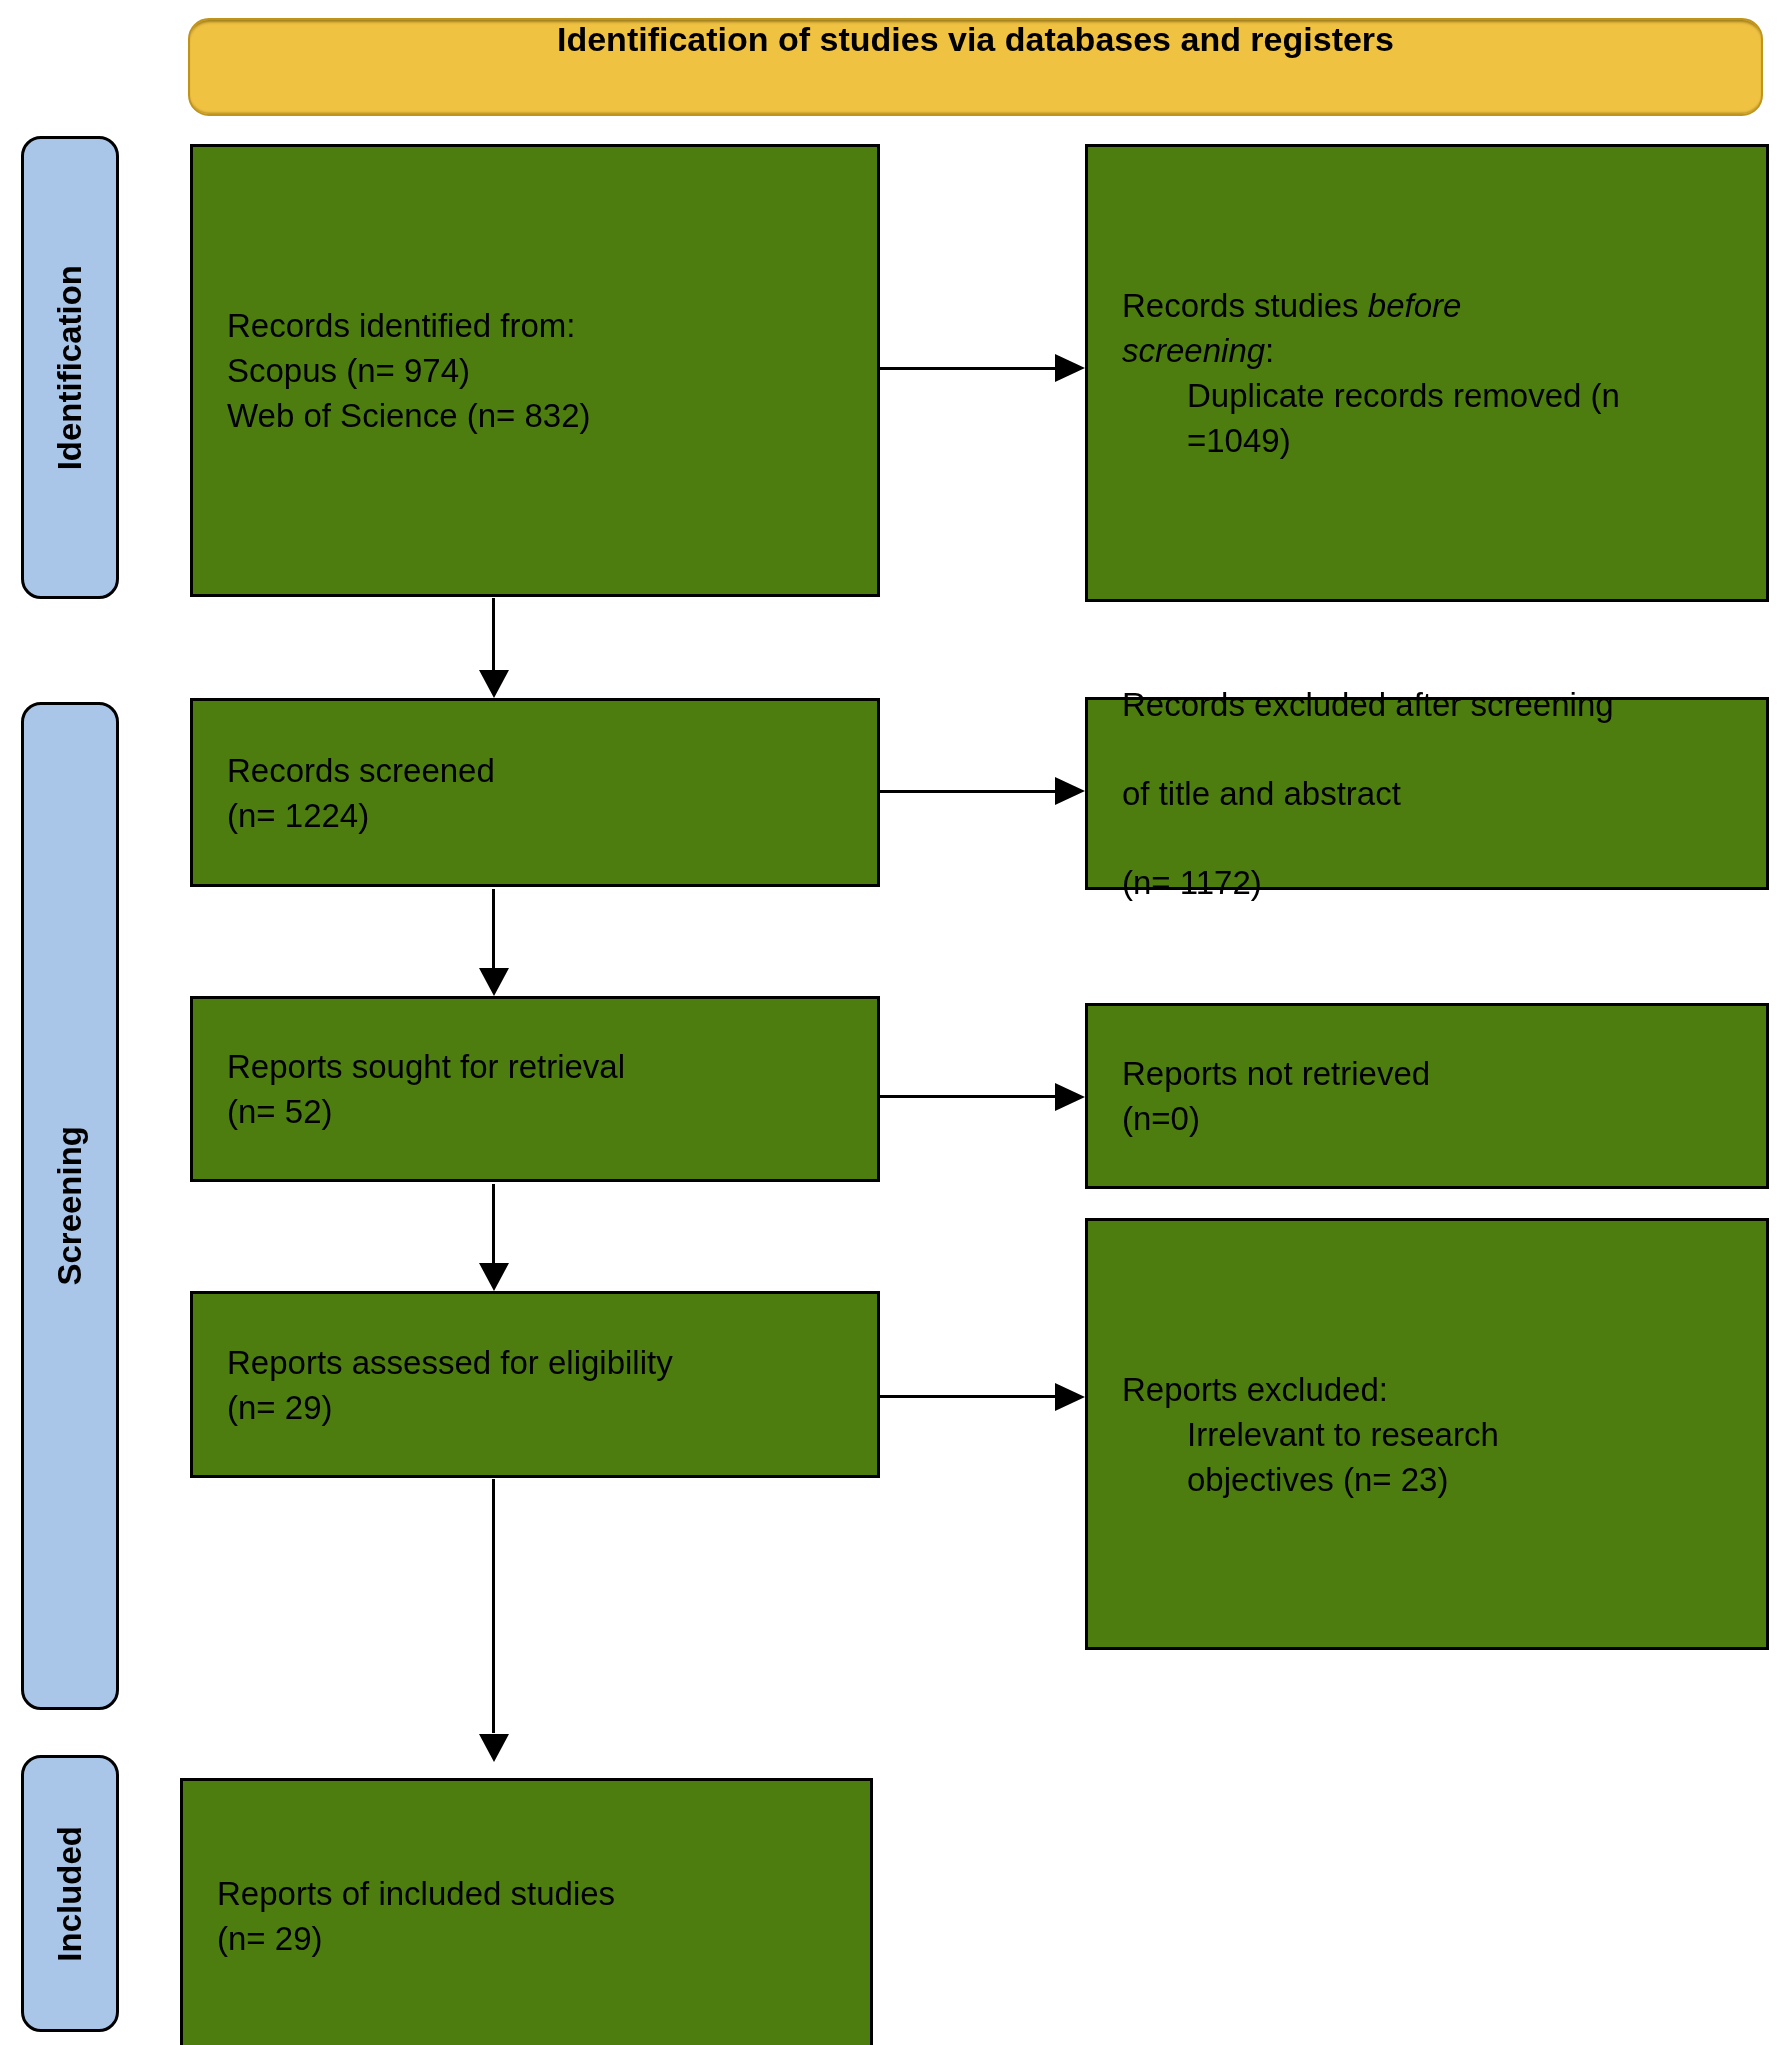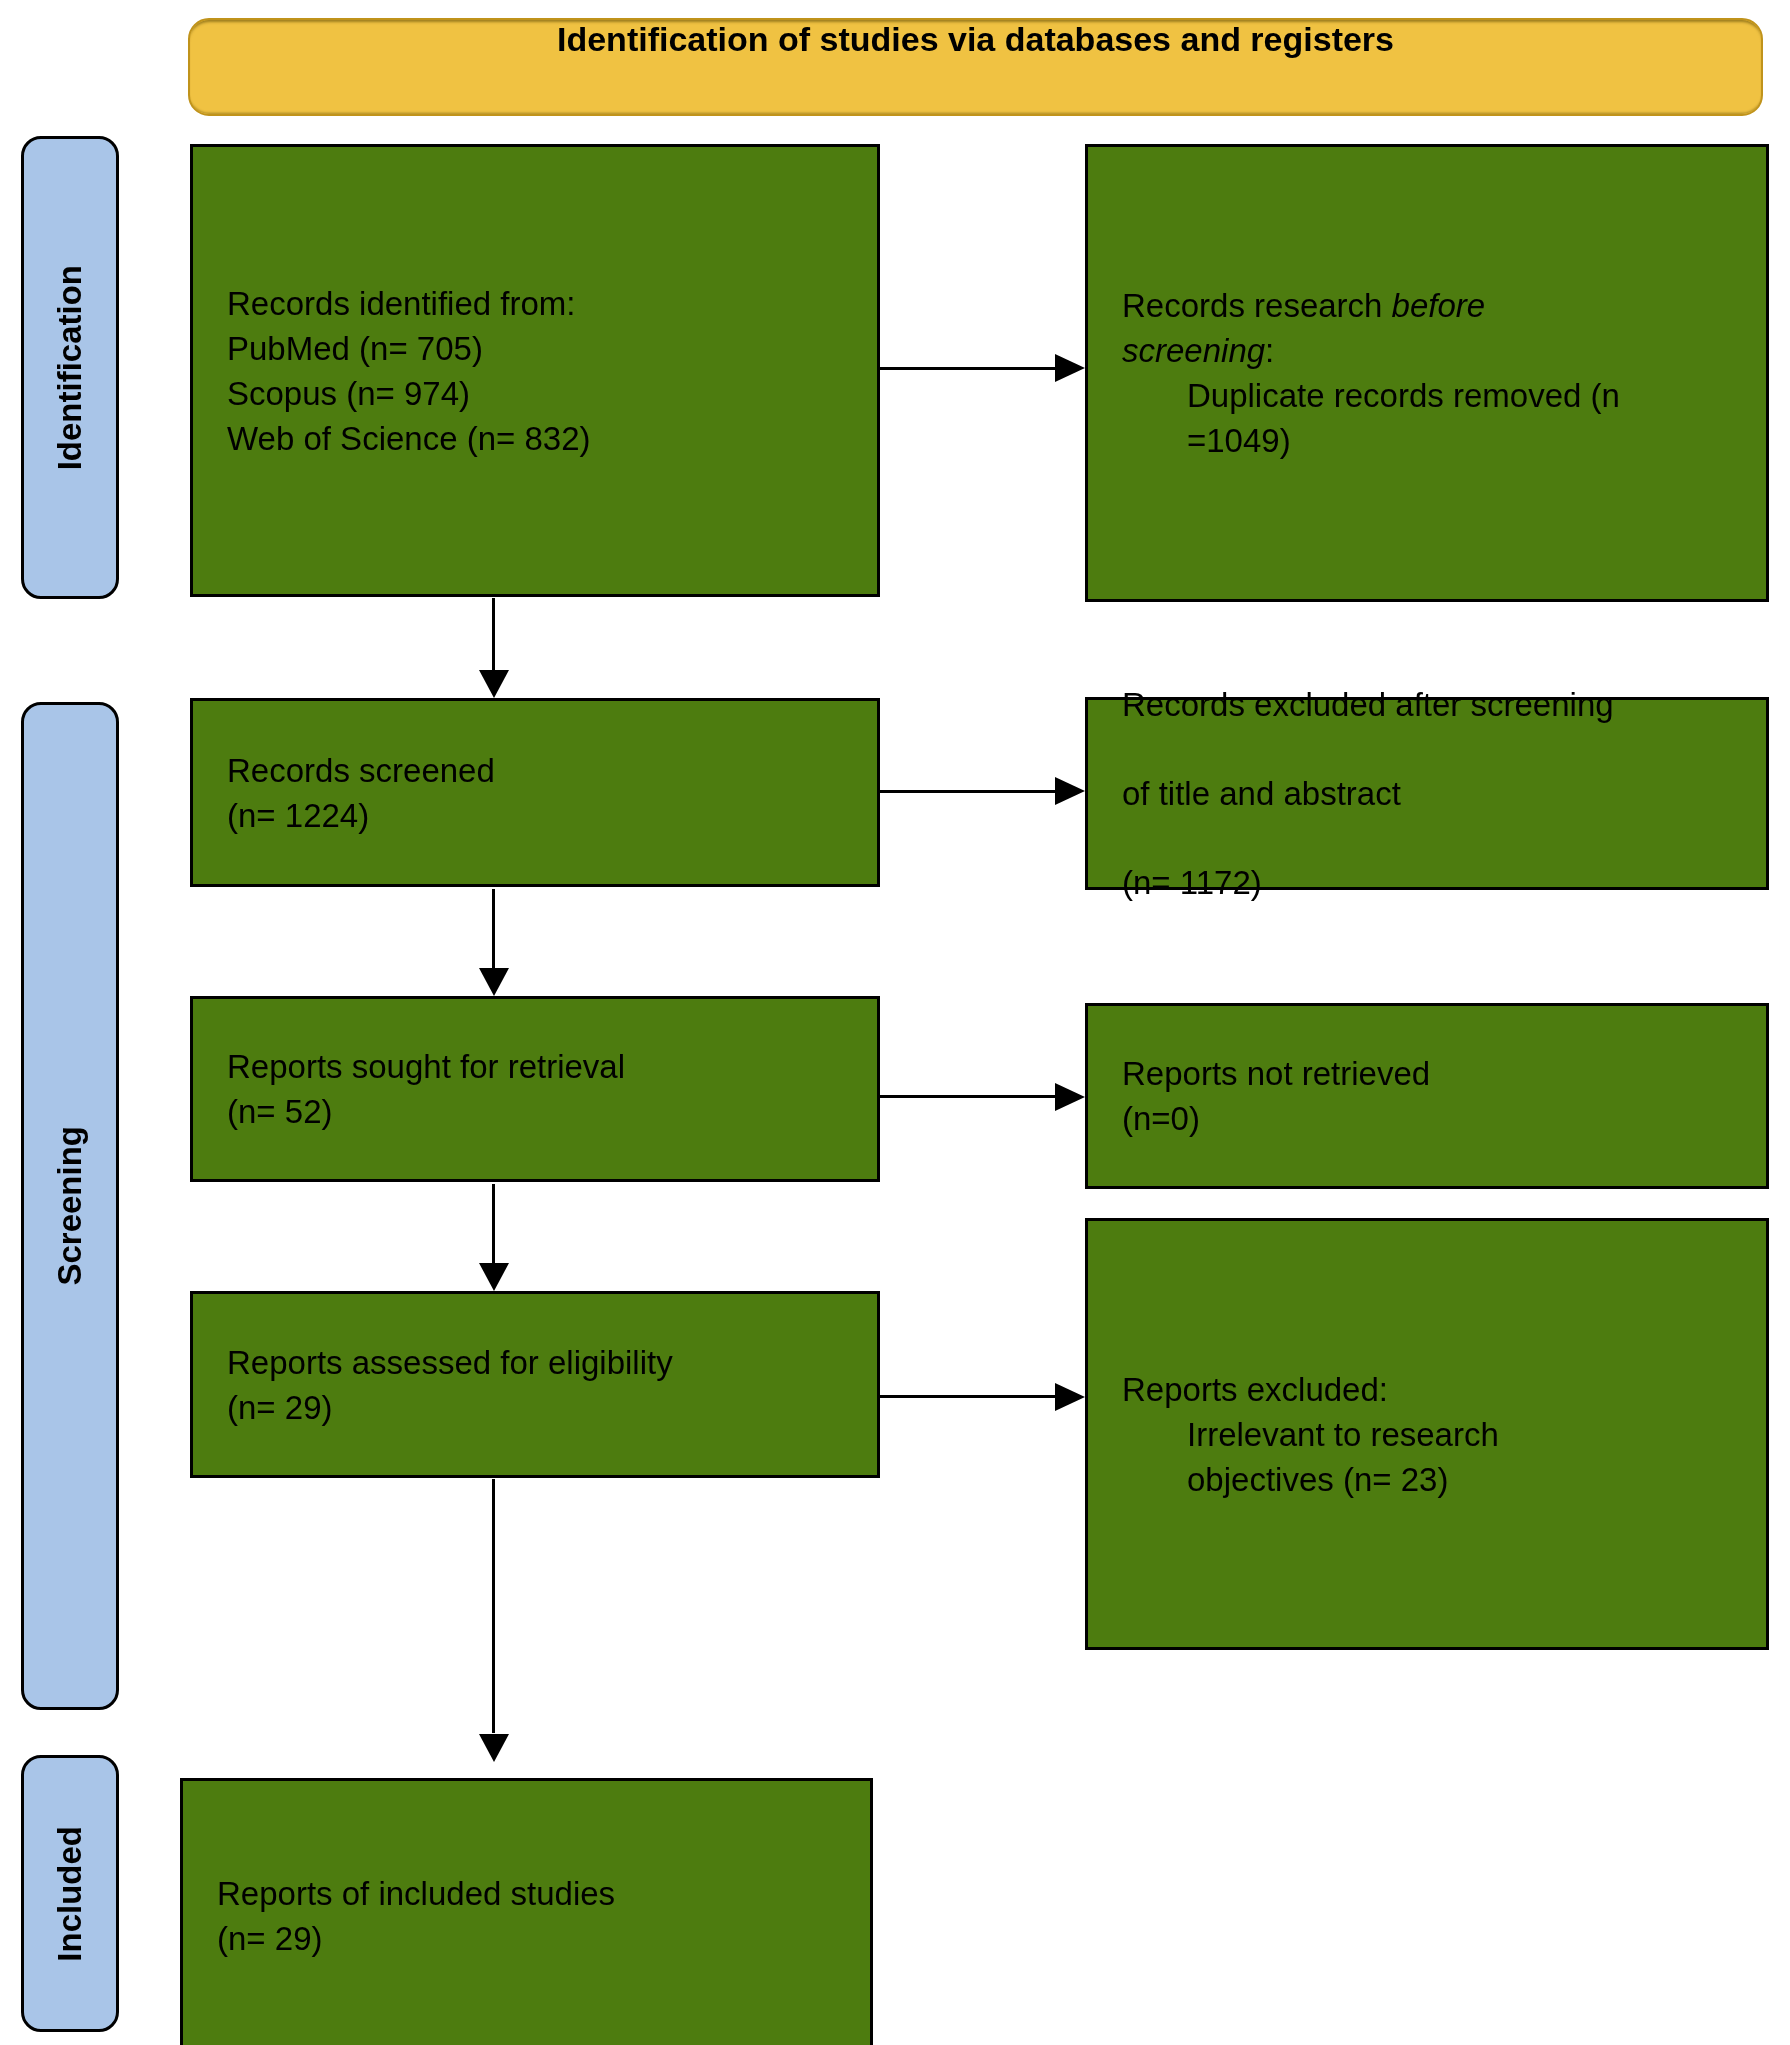--- a/index.html
+++ b/index.html
@@ -102,21 +102,20 @@
   </div>
   <div class="stage stage-screening">
     <span class="vtext">Screening</span>
   </div>
   <div class="stage stage-included">
     <span class="vtext">Included</span>
   </div>
 
   <div class="box box-identified">
     <div class="line">Records identified from:</div>
-    <div class="line">PubMed (n= 705)</div>
     <div class="line">Scopus (n= 974)</div>
     <div class="line">Web of Science (n= 832)</div>
   </div>
 
   <div class="box box-screened">
     <div class="line">Records screened</div>
     <div class="line">(n= 1224)</div>
   </div>
 
   <div class="box box-sought">
@@ -128,21 +127,21 @@
     <div class="line">Reports assessed for eligibility</div>
     <div class="line">(n= 29)</div>
   </div>
 
   <div class="box box-included">
     <div class="line">Reports of included studies</div>
     <div class="line">(n= 29)</div>
   </div>
 
   <div class="box box-removed">
-    <div class="line"><span>Records research </span><span class="it">before</span></div>
+    <div class="line"><span>Records studies </span><span class="it">before</span></div>
     <div class="line"><span class="it">screening</span><span>:</span></div>
     <div class="line indent">Duplicate records removed (n</div>
     <div class="line indent">=1049)</div>
   </div>
 
   <div class="box box-excl-screening">
     <div class="line">Records excluded after screening</div>
     <div class="line">of title and abstract</div>
     <div class="line">(n= 1172)</div>
   </div>

